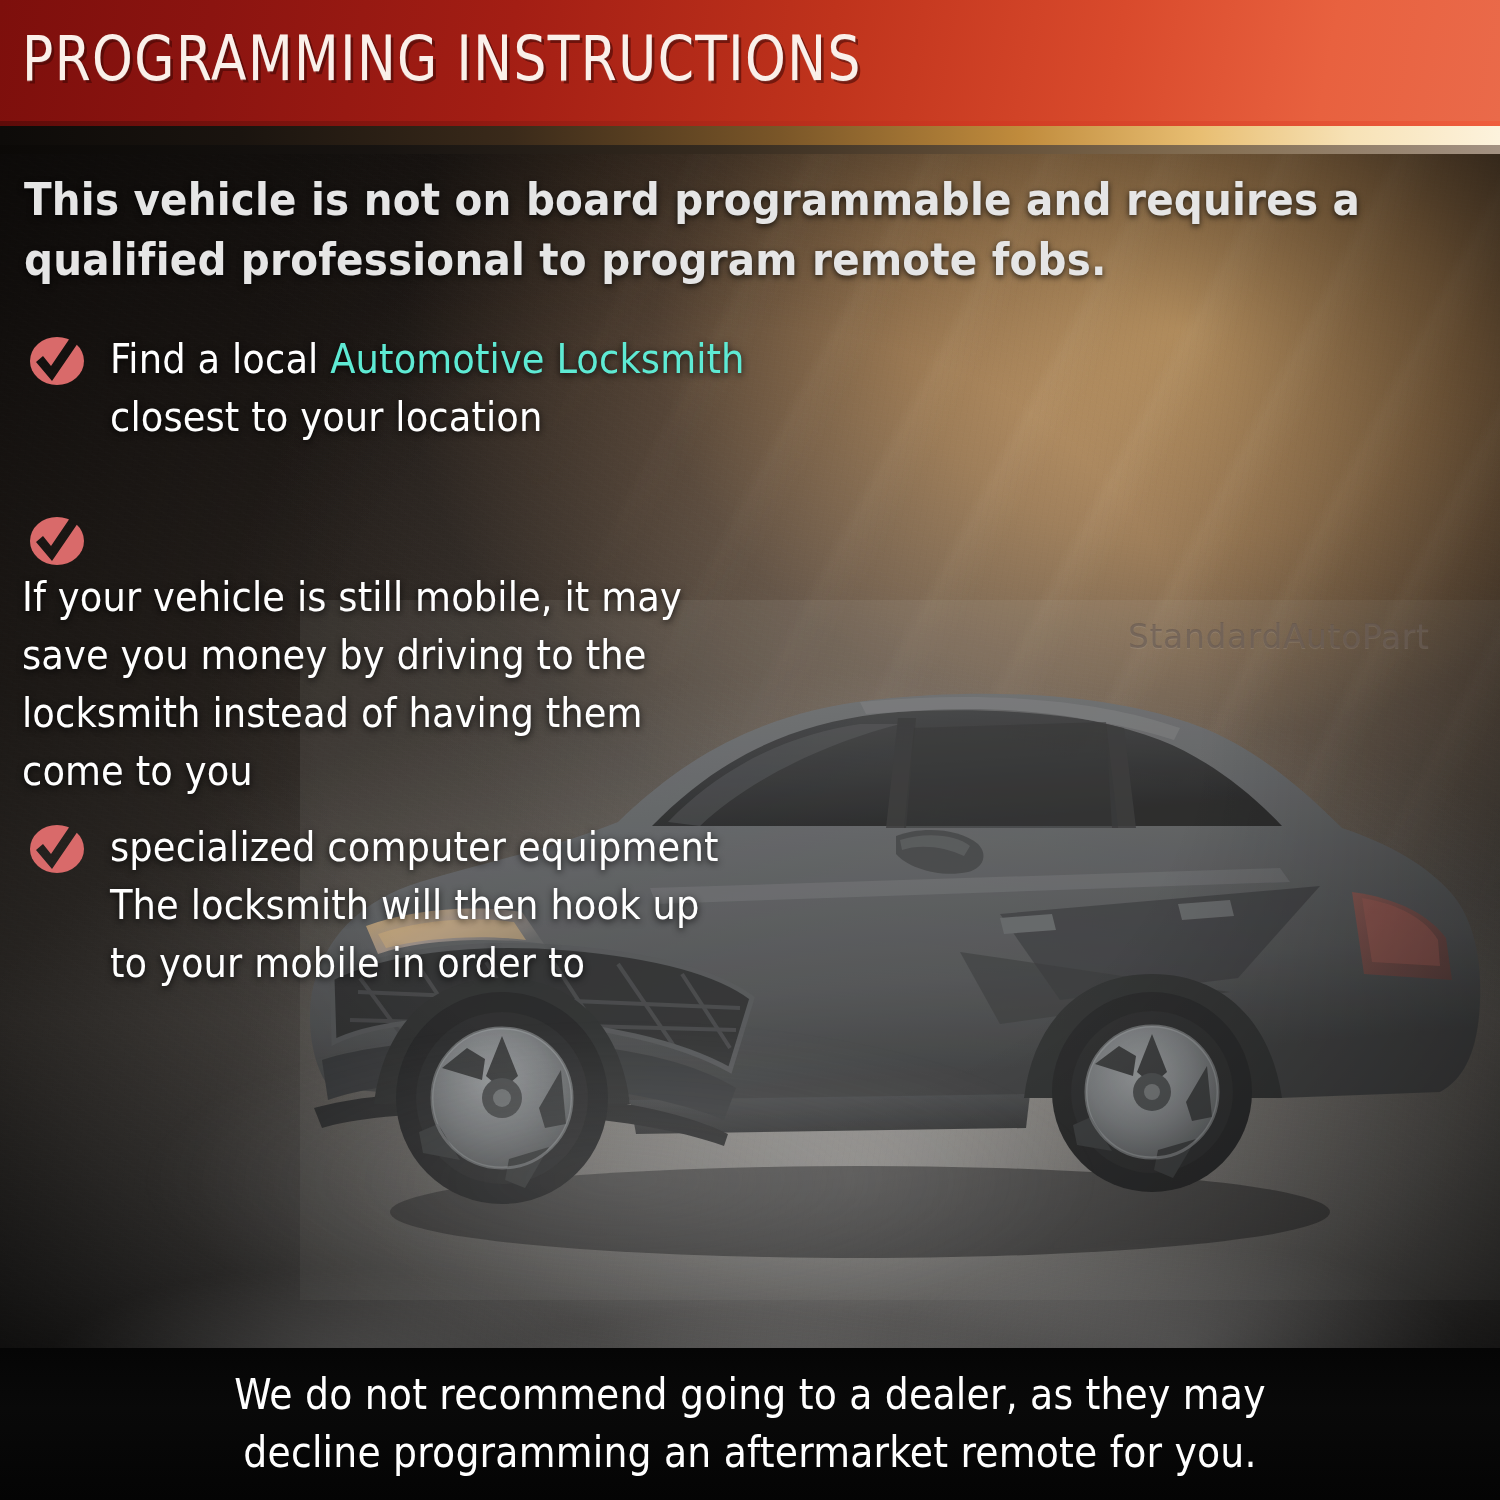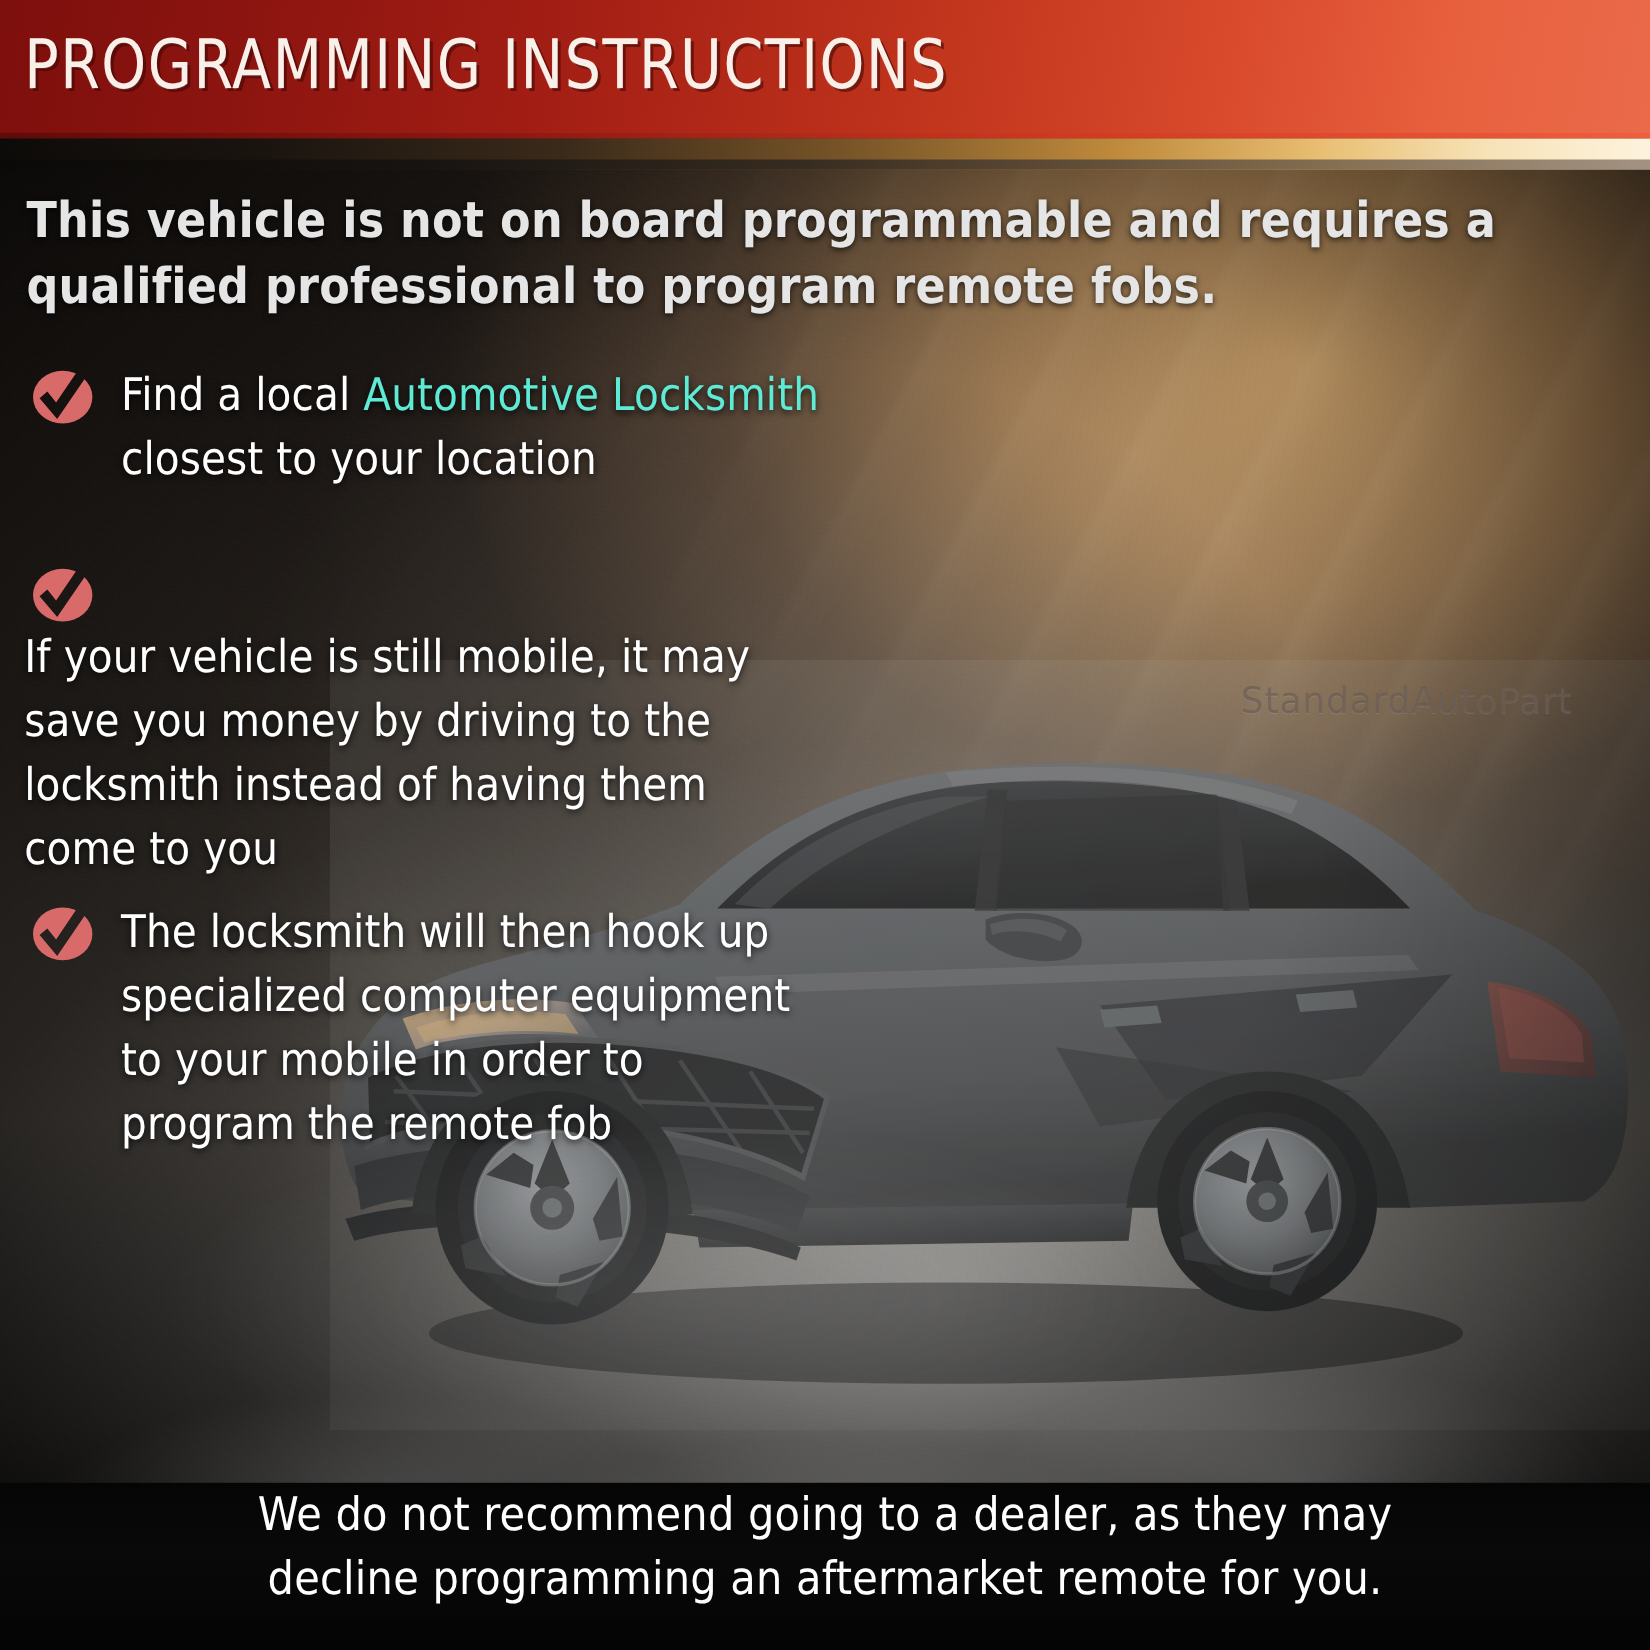--- a/index.html
+++ b/index.html
@@ -198,21 +198,21 @@
     color:rgba(96,84,76,0.60);
     text-shadow:0 1px 0 rgba(255,255,255,.10);
     white-space:nowrap;
   }
 
   
   .footer {
     position:absolute; left:0; bottom:0; width:1500px; height:152px;
     background:linear-gradient(180deg,#050505 0%, #090909 40%, #040404 100%);
     display:flex; flex-direction:column;
-    align-items:center; 
+    align-items:center; justify-content:center;
   }
   .footer-line {
     font-family:"Liberation Sans Narrow","DejaVu Sans Condensed","Liberation Sans", sans-serif;
     font-weight:400;
     font-size:42px;
     line-height:58px;
     color:#ffffff;
     letter-spacing:.2px;
     white-space:nowrap;
   }
@@ -437,24 +437,23 @@
           <defs>
             <mask id="ckm3">
               <rect x="0" y="0" width="62" height="54" fill="#fff"></rect>
               <path d="M 10 28 L 17 22 L 25 32 L 44 4 L 52 9 L 26 47 Z" fill="#000"></path>
             </mask>
           </defs>
           <ellipse cx="31" cy="27" rx="27" ry="24" fill="#d96a6a" mask="url(#ckm3)"></ellipse>
         </svg>
       </span>
       <span class="bullet-text">
+        <span class="ln">specialized computer equipment</span>
         <span class="ln">The locksmith will then hook up</span>
-        <span class="ln">specialized computer equipment</span>
         <span class="ln">to your mobile in order to</span>
-        <span class="ln">program the remote fob</span>
       </span>
     </div>
 
   </div>
 
   <div class="watermark">StandardAutoPart</div>
 
   <div class="footer">
     <div class="footer-line">We do not recommend going to a dealer, as they may</div>
     <div class="footer-line">decline programming an aftermarket remote for you.</div>

